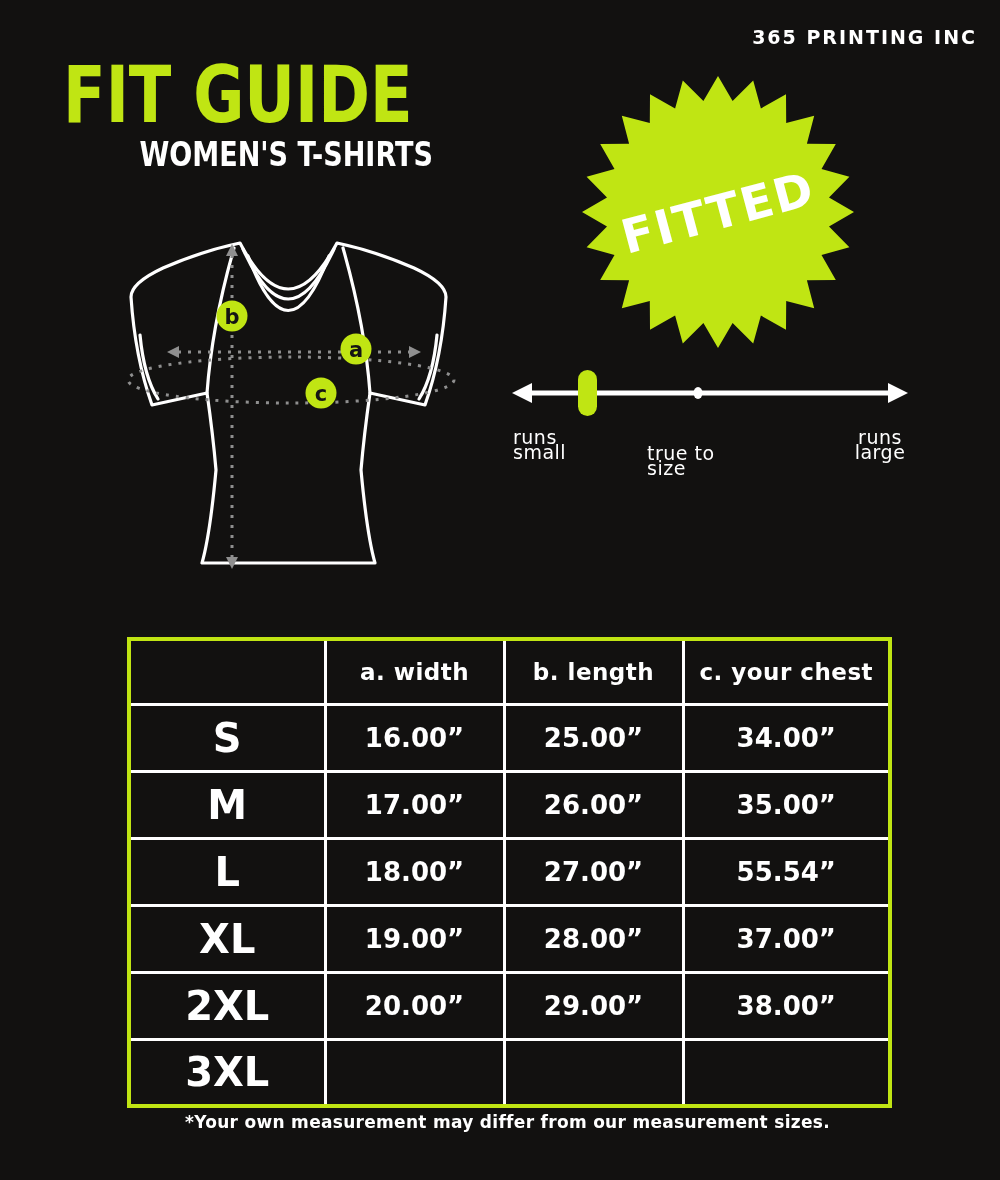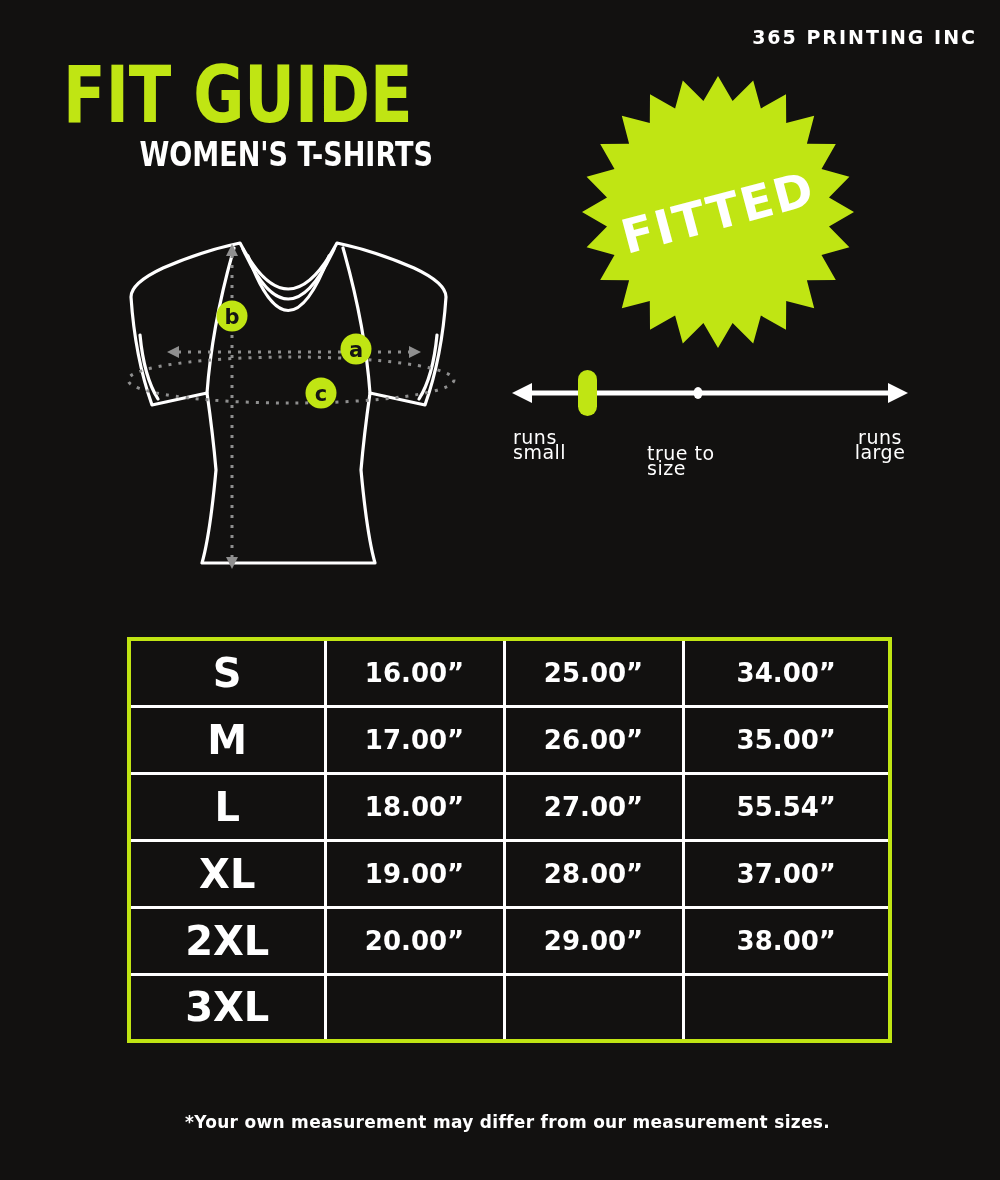--- a/index.html
+++ b/index.html
@@ -153,20 +153,26 @@
 
   <div class="size-table">
     <table>
       <colgroup>
           <col class="c-size">
           <col class="c-width">
           <col class="c-length">
           <col class="c-chest">
         </colgroup>
       <tbody>
+          <tr class="head-row">
+        <th></th>
+        <th>a. width</th>
+        <th>b. length</th>
+        <th>c. your chest</th>
+      </tr>
       <tr class="data-row">
         <td class="size-cell">S</td>
         <td class="value-cell">16.00”</td>
         <td class="value-cell">25.00”</td>
         <td class="value-cell">34.00”</td>
       </tr>
       <tr class="data-row">
         <td class="size-cell">M</td>
         <td class="value-cell">17.00”</td>
         <td class="value-cell">26.00”</td>

